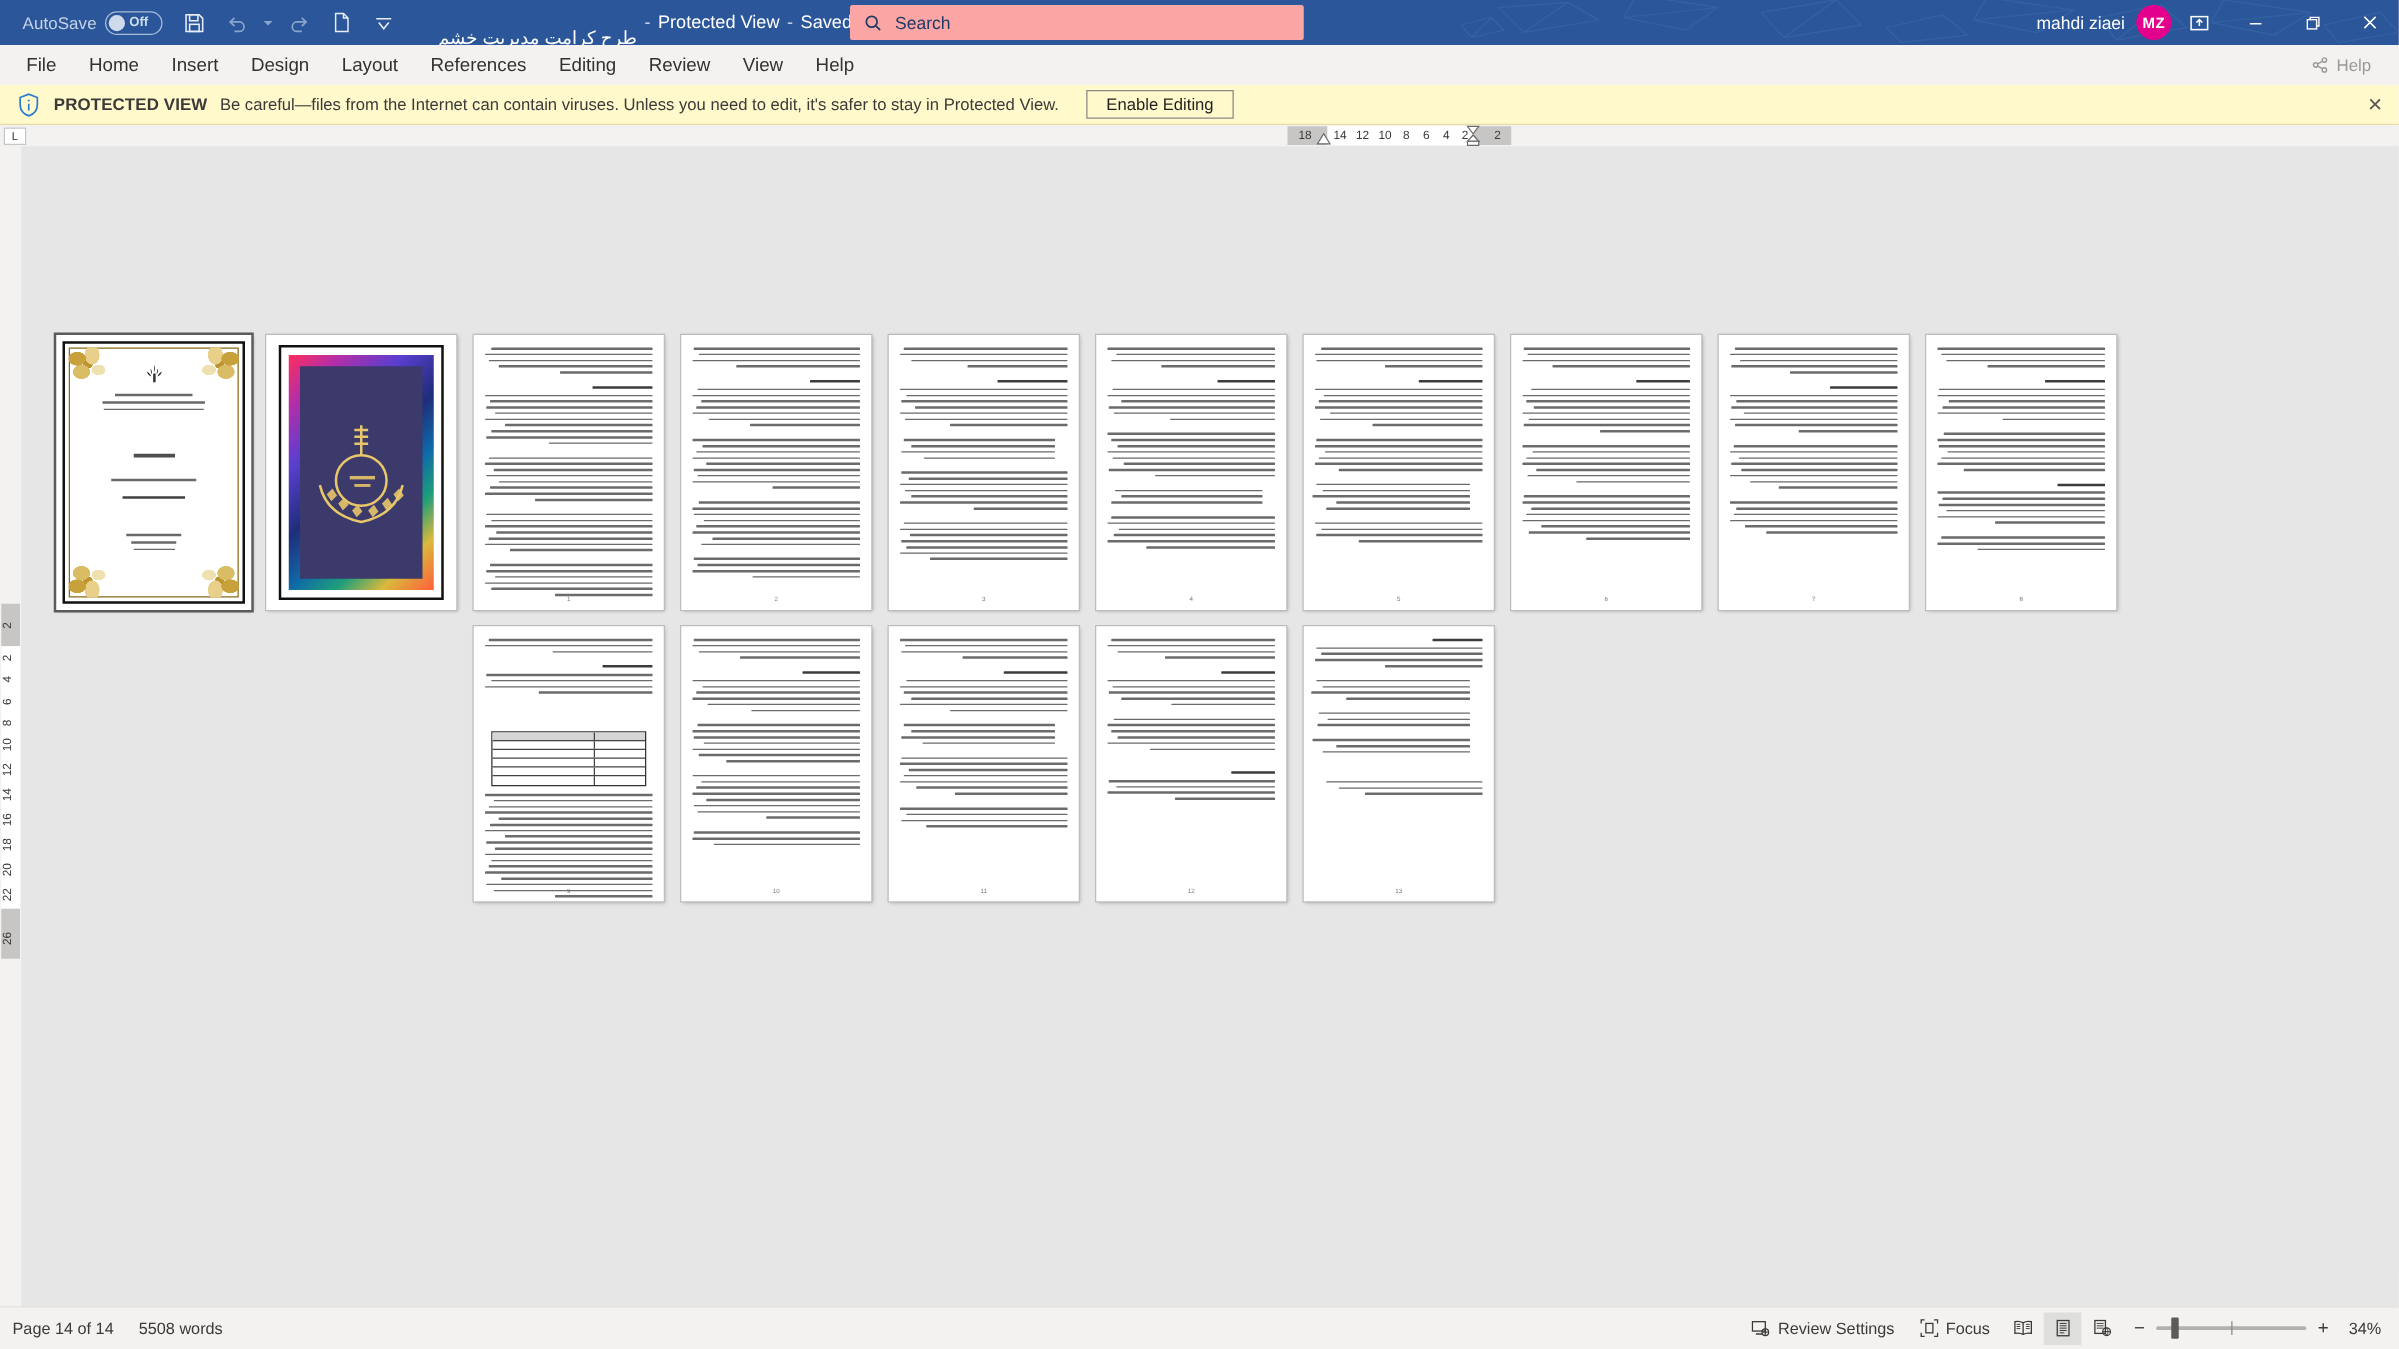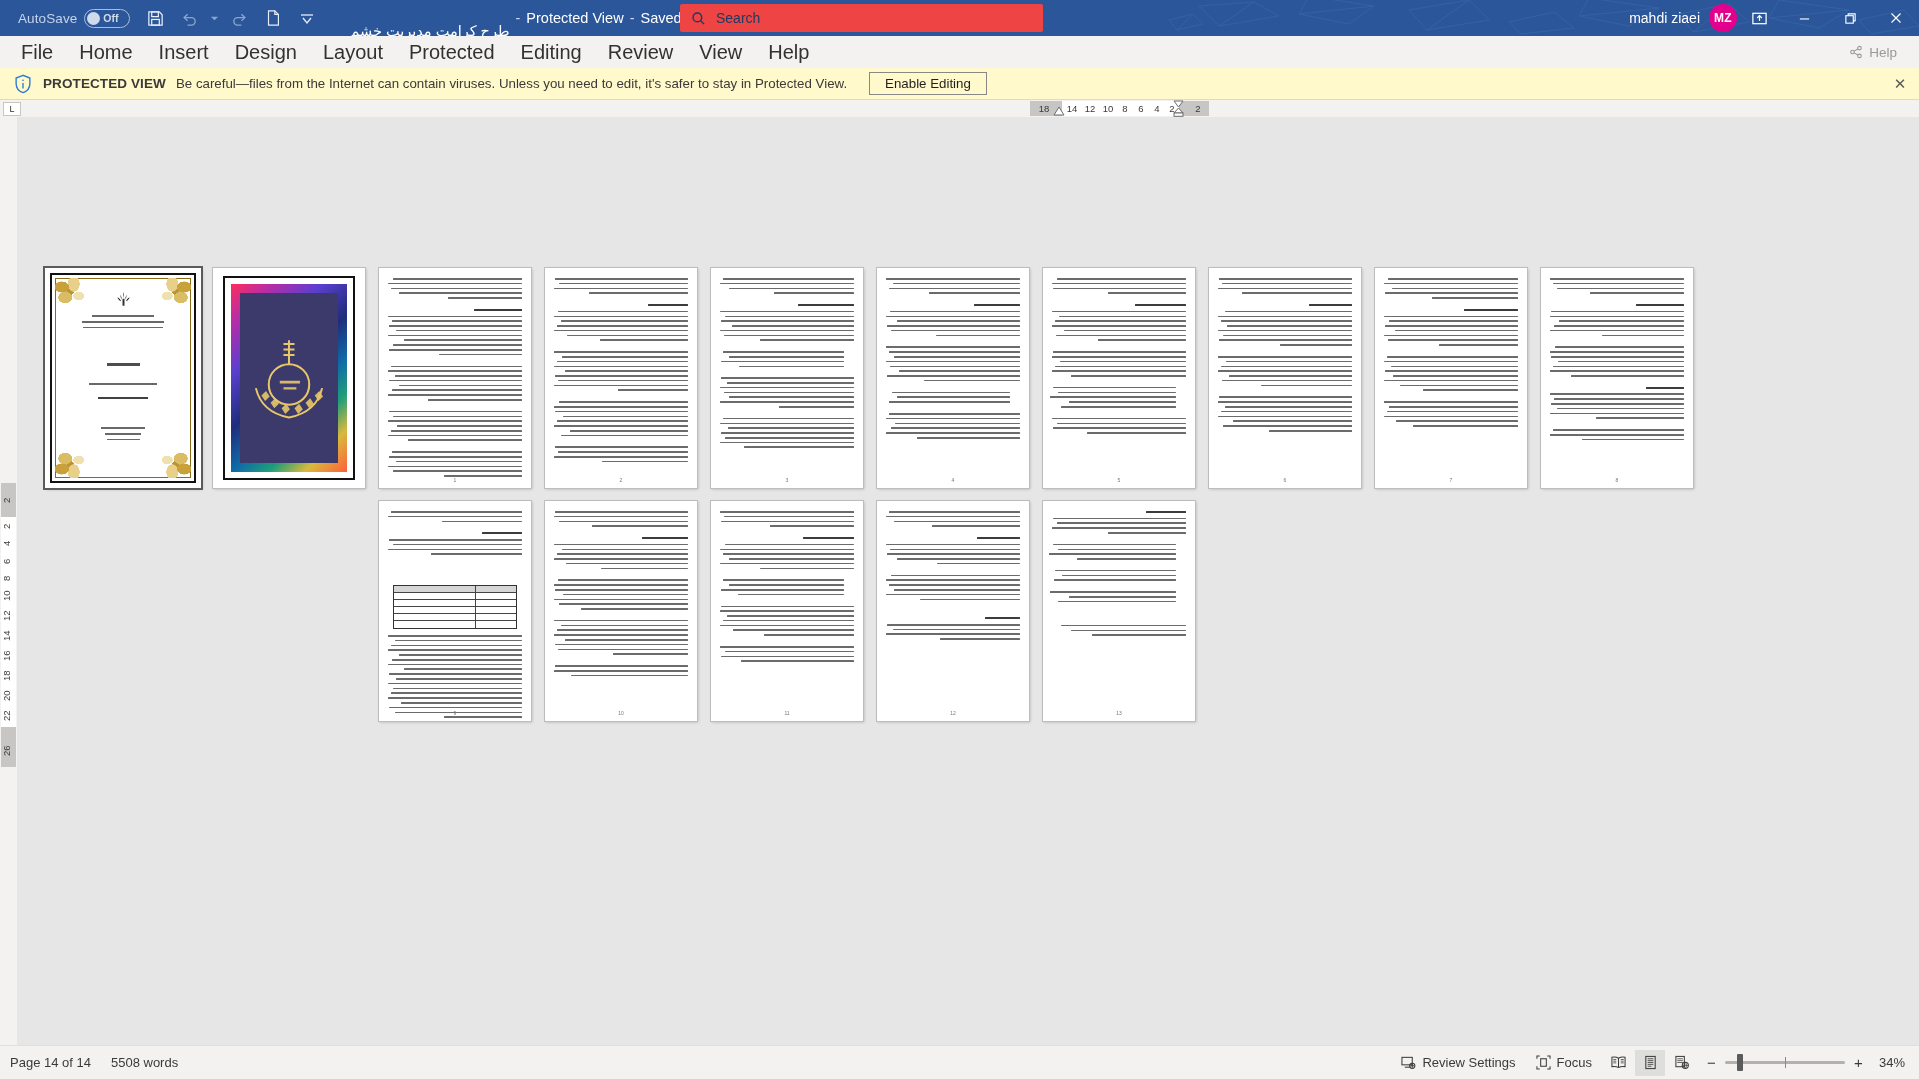--- a/index.html
+++ b/index.html
@@ -51,21 +51,21 @@
   .tb-title .rtl { direction: rtl; unicode-bidi: isolate; margin-top: 25px; }
   .caret-down {
     display: inline-block; width: 0; height: 0; margin-left: 3px; margin-bottom: 1px;
     border-left: 4.5px solid transparent; border-right: 4.5px solid transparent;
     border-top: 5px solid #e6edf7;
   }
 
   .search-box {
     z-index: 2; position: absolute; left: 680px; top: 4px;
     width: 363px; height: 28px;
-    background: #ef4444; border-radius: 2px;
+    background: #fca5a5; border-radius: 2px;
     display: flex; align-items: center; gap: 10px; padding-left: 11px;
   }
   .search-box .lbl { color: #1e3a63; font-size: 14px; }
 
   .tb-right {
     z-index: 2; position: absolute; right: 0; top: 0; height: 36px;
     display: flex; align-items: center;
   }
   .user-name { color: #fff; font-size: 14px; margin-right: 9px; }
   .avatar {
@@ -82,21 +82,21 @@
     color: #fff;
   }
 
   
   .tabstrip {
     position: absolute; top: 36px; left: 0; width: 1919px; height: 32px;
     background: #f3f2f1; display: flex; align-items: center;
   }
   .tab {
     height: 32px; padding: 0 13px; display: flex; align-items: center;
-    font-size: 20px; color: #333230; white-space: nowrap; text-align: right;
+    font-size: 15px; color: #333230; white-space: nowrap; text-align: right;
   }
   .tab:first-child { margin-left: 8px; }
   .share-btn {
     position: absolute; right: 12px; top: 4px;
     height: 24px; padding: 0 9px;
     display: flex; align-items: center; gap: 6px;
     font-size: 13.5px; color: #9a9996;
     border: 1px solid transparent;
   }
 
@@ -390,21 +390,21 @@
     </span>
   </div>
 </div>
 
 <div class="tabstrip">
   <div class="tab">File</div>
   <div class="tab">Home</div>
   <div class="tab">Insert</div>
   <div class="tab">Design</div>
   <div class="tab">Layout</div>
-  <div class="tab">Protected</div>
+  <div class="tab">References</div>
   <div class="tab">Editing</div>
   <div class="tab">Review</div>
   <div class="tab">View</div>
   <div class="tab">Help</div>
 
   <div class="share-btn">
     <svg width="14" height="14" viewBox="0 0 16 16" fill="none" stroke="#9a9996" stroke-width="1.3">
       <circle cx="12" cy="3.5" r="2"></circle>
         <circle cx="4" cy="8" r="2"></circle>
         <circle cx="12" cy="12.5" r="2"></circle>

